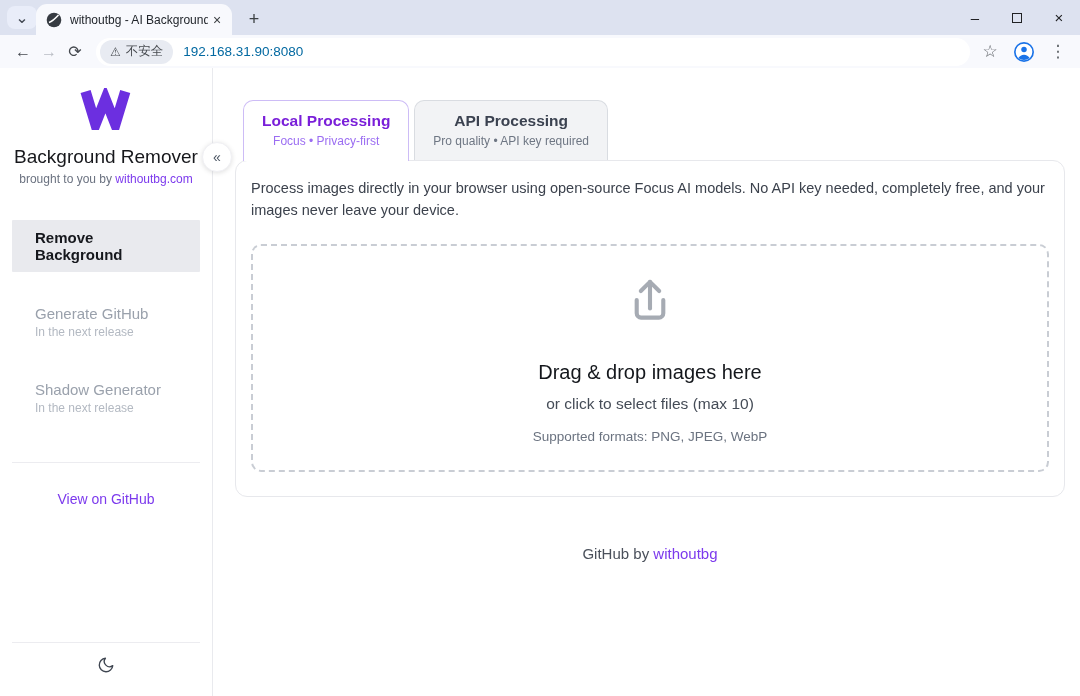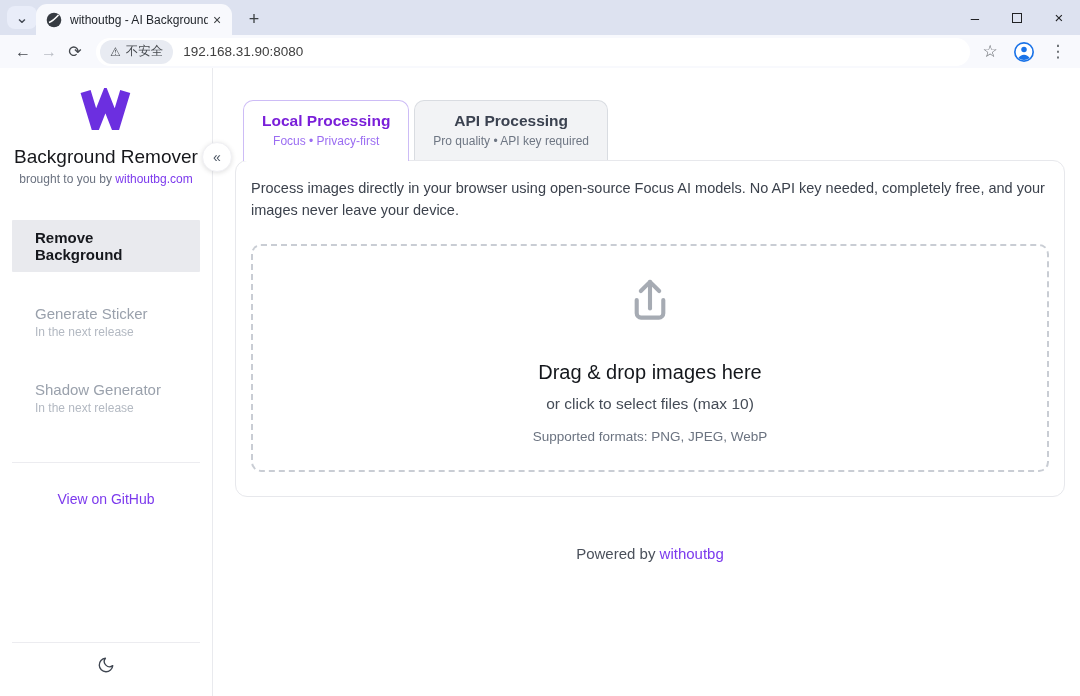--- a/index.html
+++ b/index.html
@@ -29,21 +29,21 @@
   
   .toolbar { height:33px; background:#f8f9fd; display:flex; align-items:center; padding:0 10px; }
   .nav-btn { width:26px; height:26px; display:flex; align-items:center; justify-content:center;
     font-size:16px; color:#45494f; cursor:pointer; }
   .nav-btn.disabled { color:#b9bdc4; }
   .omnibox { flex:1; height:28px; background:#ffffff; border-radius:14px; display:flex;
     align-items:center; margin:0 8px; padding:0 4px; cursor:text; }
   .security-chip { height:24px; background:#e8ebf2; border-radius:12px; display:flex;
     align-items:center; padding:0 10px; gap:5px; color:#474b50; font-size:12.5px; cursor:pointer; }
   .warning-glyph { font-size:12px; color:#474b50; }
-  .url-text { margin-left:10px; font-size:13.5px; color:#404040; }
+  .url-text { margin-left:10px; font-size:13.5px; color:#0369a1; }
   .toolbar-right { display:flex; align-items:center; gap:10px; }
   .icon-btn { width:24px; height:24px; display:flex; align-items:center; justify-content:center;
     font-size:17px; color:#5f6368; cursor:pointer; }
 
   
   .app { position:relative; display:flex; height:628px; background:#fff; }
   .sidebar { width:213px; border-right:1px solid #e9eaee; display:flex; flex-direction:column;
     padding-top:20px; }
   .logo-block { text-align:center; }
   .logo-title { font-size:19px; font-weight:400; color:#17181c; margin-top:12px; }
@@ -173,21 +173,21 @@
         <div class="tagline">
           <span>brought to you by </span><span class="purple-link">withoutbg.com</span>
         </div>
       </div>
 
       <div class="nav-list">
         <div class="nav-item active">
           <div class="nav-label">Remove Background</div>
         </div>
         <div class="nav-item">
-          <div class="nav-label">Generate Sticker</div>
+          <div class="nav-label">Generate GitHub</div>
           <div class="nav-sub">In the next release</div>
         </div>
         <div class="nav-item">
           <div class="nav-label">Shadow Generator</div>
           <div class="nav-sub">In the next release</div>
         </div>
       </div>
 
       <div class="sb-divider"></div>
       <div class="github-link">View on GitHub</div>
@@ -228,17 +228,17 @@
               <path d="M8.2 8.3 12 4.5l3.8 3.8"></path>
             </svg>
           </span>
           <div class="dz-title">Drag &amp; drop images here</div>
           <div class="dz-sub">or click to select files (max 10)</div>
           <div class="dz-formats">Supported formats: PNG, JPEG, WebP</div>
         </div>
       </div>
 
       <div class="powered">
-        <span>Powered by </span><span class="purple-link">withoutbg</span>
+        <span>GitHub by </span><span class="purple-link">withoutbg</span>
       </div>
     </div>
   </div>
 </div>
 
 </body></html>

